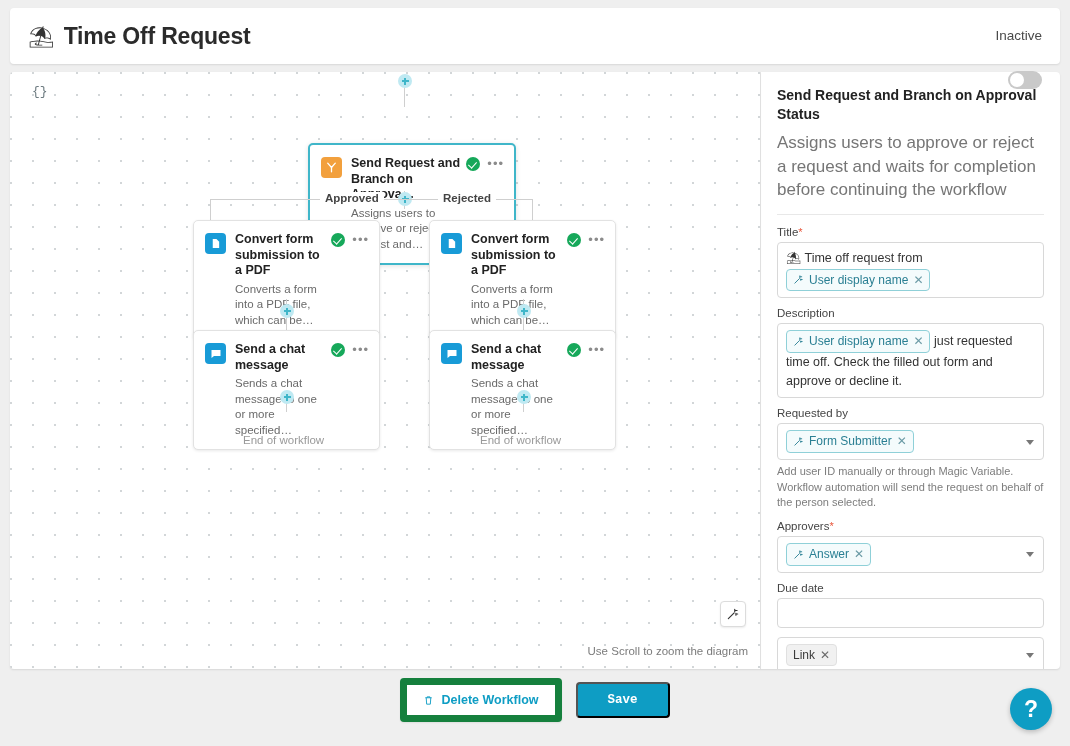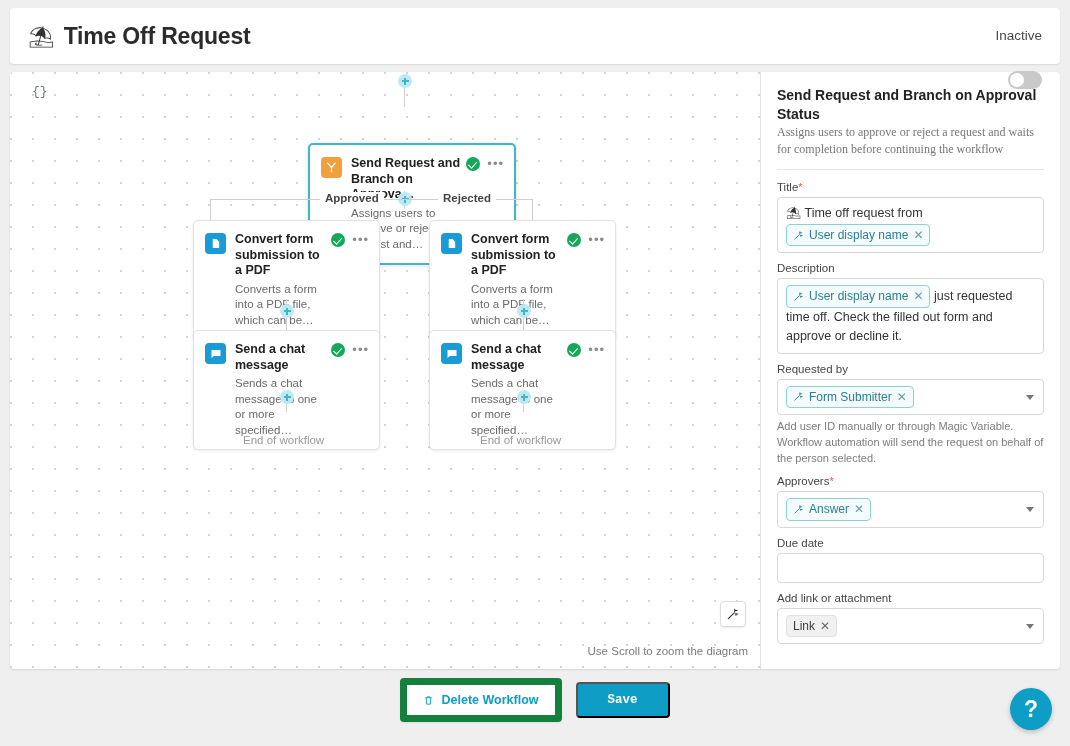--- a/index.html
+++ b/index.html
@@ -94,21 +94,21 @@
   }
   .zoom-hint { position: absolute; right: 12px; bottom: 12px; font-size: 11.5px; color: #7b7b7b; }
 
   
   .panel {
     width: 300px; background: #fff; border-left: 1px solid #e6e6e6;
     border-radius: 0 4px 4px 0; box-shadow: 0 1px 2px rgba(0,0,0,.10);
     padding: 14px 16px 10px 16px; overflow: hidden;
   }
   .panel-title { font-size: 14px; font-weight: bold; color: #222; line-height: 1.35; }
-  .panel-sub { font-size: 12px; color: #767676; line-height: 1.4; margin-top: 0; font-family: Liberation Serif, serif; }
+  .panel-sub { font-size: 17px; color: #767676; line-height: 1.4; margin-top: 7px; }
   .divider { height: 1px; background: #e8e8e8; margin: 12px 0 11px; }
   .field { margin-bottom: 9px; }
   .field-label { font-size: 11.5px; color: #454545; margin-bottom: 4px; }
   .req { color: #e8553a; font-size: 11px; }
   .helper { font-size: 11px; color: #7d7d7d; line-height: 1.42; margin-top: 4px; }
   .input {
     border: 1px solid #d8d8d8; border-radius: 4px; background: #fff;
     padding: 6px 8px; min-height: 30px; font-size: 12.5px; color: #333; line-height: 1.55;
     position: relative;
   }
@@ -361,21 +361,20 @@
           <span class="caret"></span>
         </div>
       </div>
 
       <div class="field">
         <div class="field-label">Due date</div>
         <div class="input" style="height:30px;"></div>
       </div>
 
       <div class="field">
-        <div class="field-label">Add link or attachment</div>
         <div class="input with-caret">
           <span class="chip plain">
             <span>Link</span>
             <span class="x">✕</span>
           </span>
           <span class="caret"></span>
         </div>
       </div>
 
     </div>

